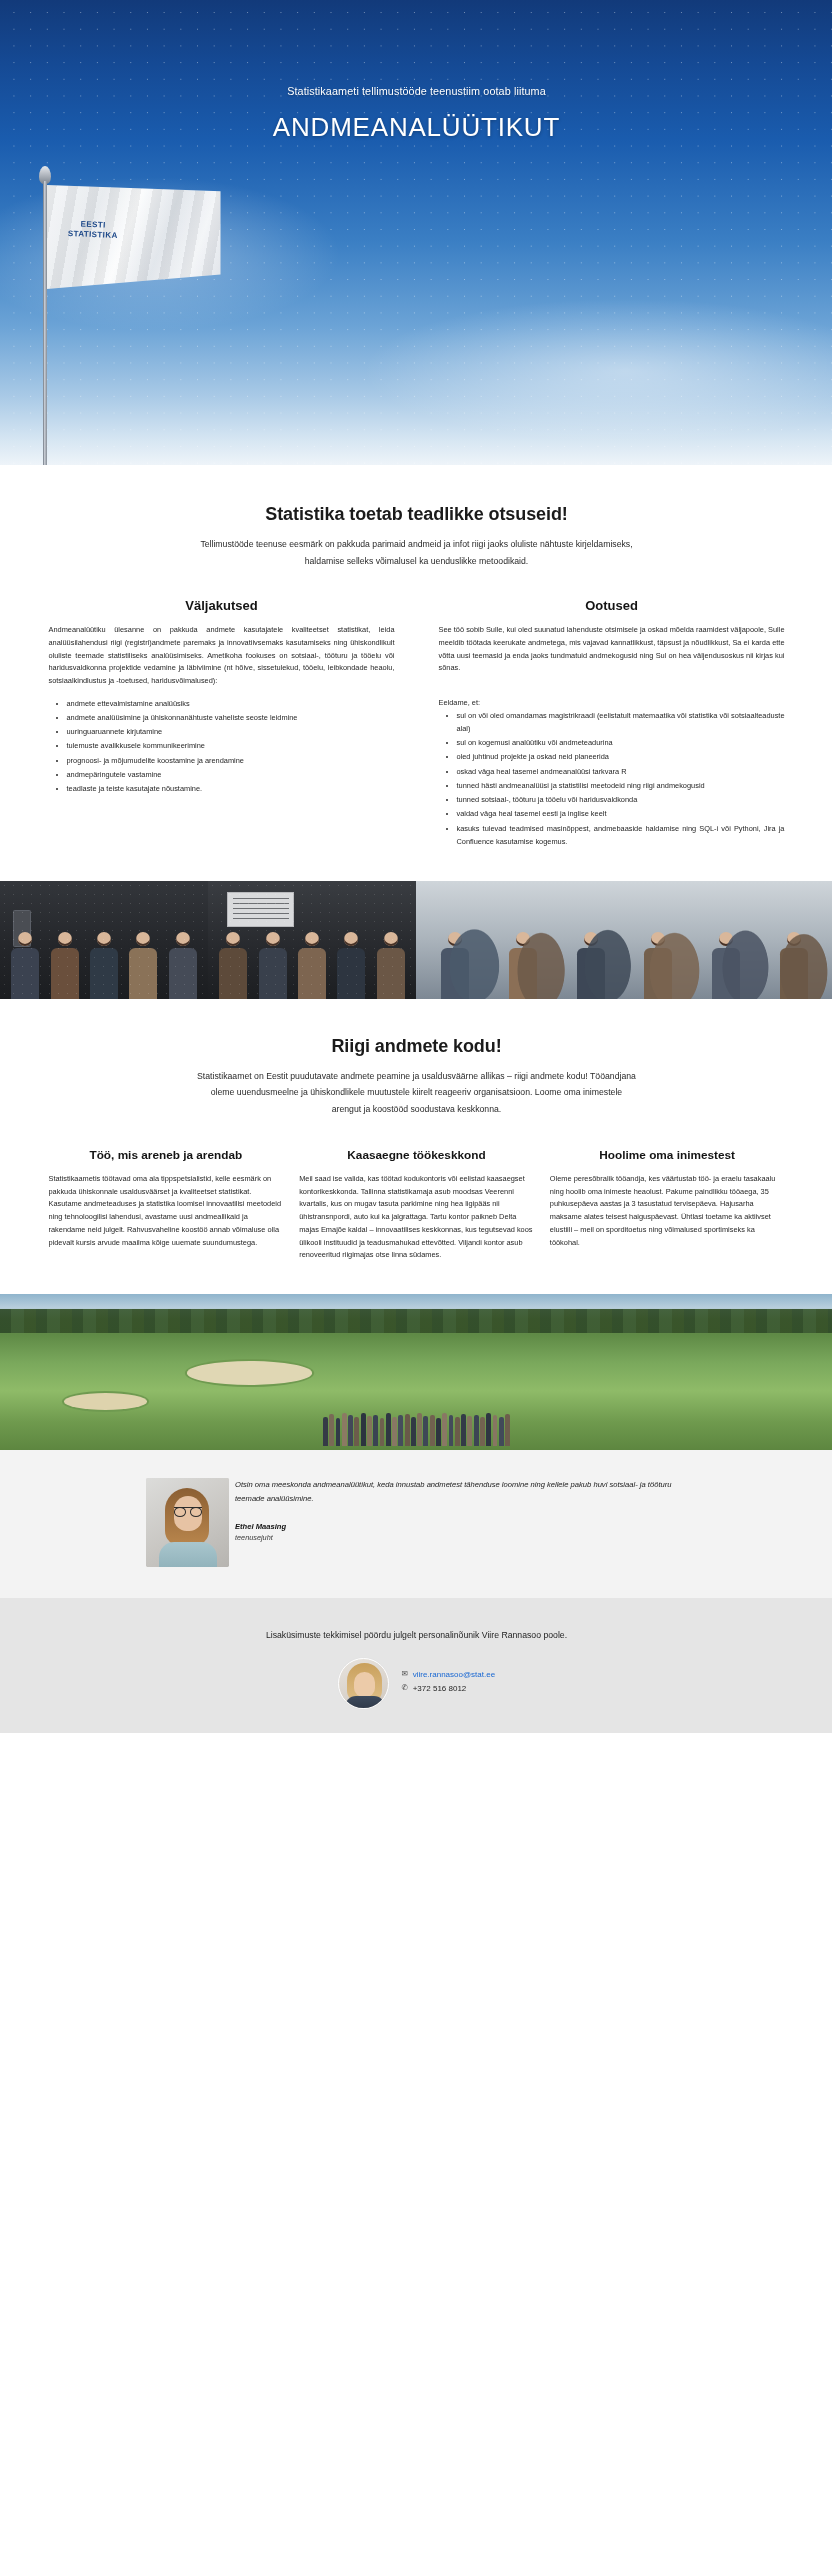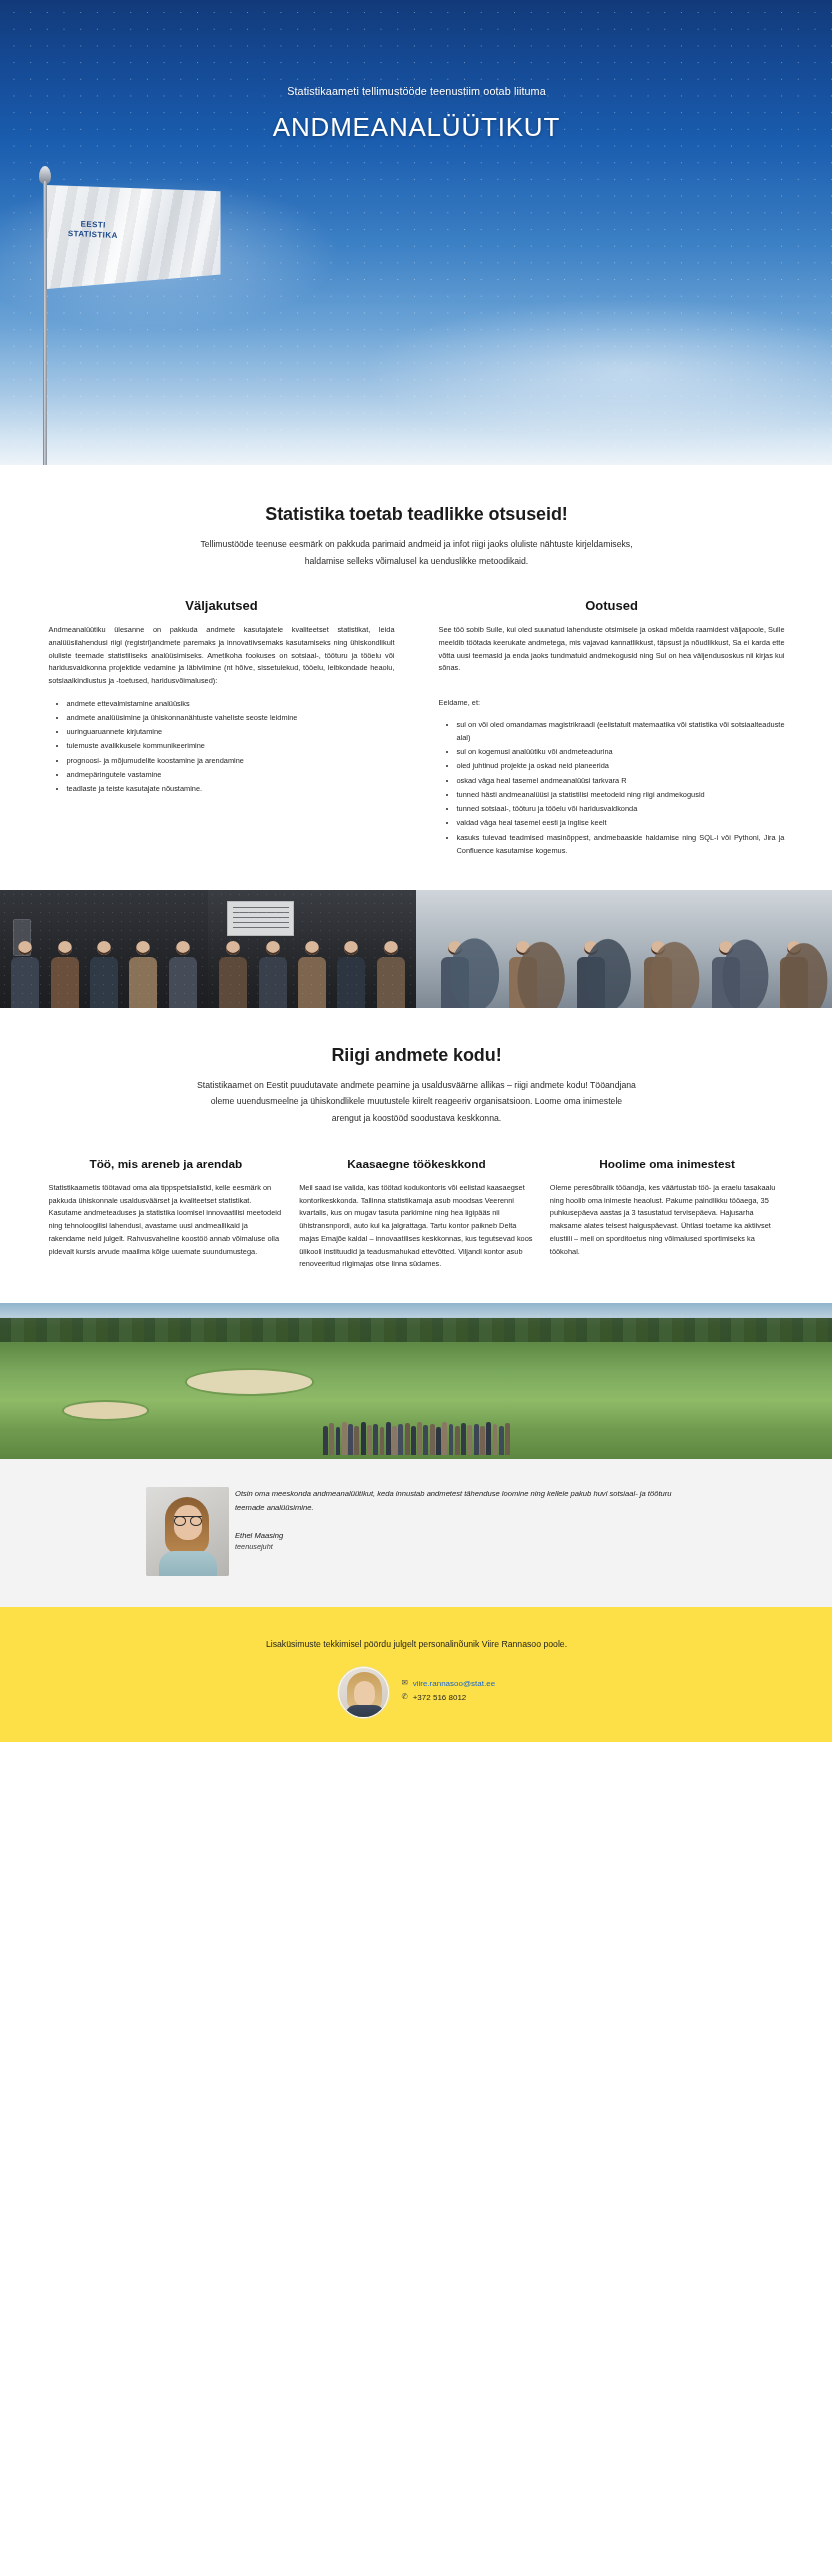--- a/index.html
+++ b/index.html
@@ -245,25 +245,25 @@
   .q-photo .qp-glass::after{ right:0; }
   .q-photo .qp-top{
     position:absolute; left:12.5px; top:64px; width:58px; height:28px;
     background: linear-gradient(to bottom,#a9c6cd,#8fb1ba);
     border-radius: 15.3px 15.3px 0 0;
   }
   .q-text { flex:1 1 auto; }
   .q-quote {
     font-size: 7.6px; line-height: 1.85; font-style: italic; color:#202020;
   }
-  .q-name { margin-top: 15.3px; font-size: 7.6px; font-weight:400; font-style: italic; color:#141414; }
+  .q-name { margin-top: 15.3px; font-size: 7.6px; font-weight:700; font-style: italic; color:#141414; }
   .q-role { margin-top: 2.1px; font-size: 7.3px; font-style: italic; color:#3a3a3a; }
 
   
-  .contact-band { background:#fde047; padding: 32px 0 23.6px; text-align:center; }
+  .contact-band { background:#e5e5e5; padding: 32px 0 23.6px; text-align:center; }
   .contact-line { font-size: 8.7px; color:#1f1f1f; }
   .contact-row {
     margin-top: 18px; display:flex; align-items:center; justify-content:center; gap: 12.5px;
   }
   .avatar {
     width: 51px; height: 51px; border-radius:50%; overflow:hidden; position:relative;
     background: linear-gradient(160deg,#e8e3dd,#cfc8c0);
     border: 1.4px solid #ffffff; box-shadow: 0 0 0 0.7px #e2e2e2;
   }
   .avatar .a-hair{
@@ -337,21 +337,21 @@
           <li>prognoosi- ja mõjumudelite koostamine ja arendamine</li>
           <li>andmepäringutele vastamine</li>
           <li>teadlaste ja teiste kasutajate nõustamine.</li>
         </ul>
       </div>
 
       <div class="col">
         <h3 class="col-head">Ootused</h3>
         <p class="body-text">See töö sobib Sulle, kui oled suunatud lahenduste otsimisele ja oskad mõelda raamidest väljapoole, Sulle meeldib töötada keerukate andmetega, mis vajavad kannatlikkust, täpsust ja nõudlikkust, Sa ei karda ette võtta uusi teemasid ja enda jaoks tundmatuid andmekogusid ning Sul on hea väljendusoskus nii kirjas kui sõnas.</p>
         <p class="body-text nojust tight" style="margin-top:22px;">Eeldame, et:</p>
-        <ul class="bullets just" style="margin-top:9px;">
+        <ul class="bullets just" style="margin-top:0;">
           <li>sul on või oled omandamas magistrikraadi (eelistatult matemaatika või statistika või sotsiaalteaduste alal)</li>
           <li>sul on kogemusi analüütiku või andmeteadurina</li>
           <li>oled juhtinud projekte ja oskad neid planeerida</li>
           <li>oskad väga heal tasemel andmeanalüüsi tarkvara R</li>
           <li>tunned hästi andmeanalüüsi ja statistilisi meetodeid ning riigi andmekogusid</li>
           <li>tunned sotsiaal-, tööturu ja tööelu või haridusvaldkonda</li>
           <li>valdad väga heal tasemel eesti ja inglise keelt</li>
           <li>kasuks tulevad teadmised masinõppest, andmebaaside haldamise ning SQL-i või Pythoni, Jira ja Confluence kasutamise kogemus.</li>
         </ul>
       </div>

